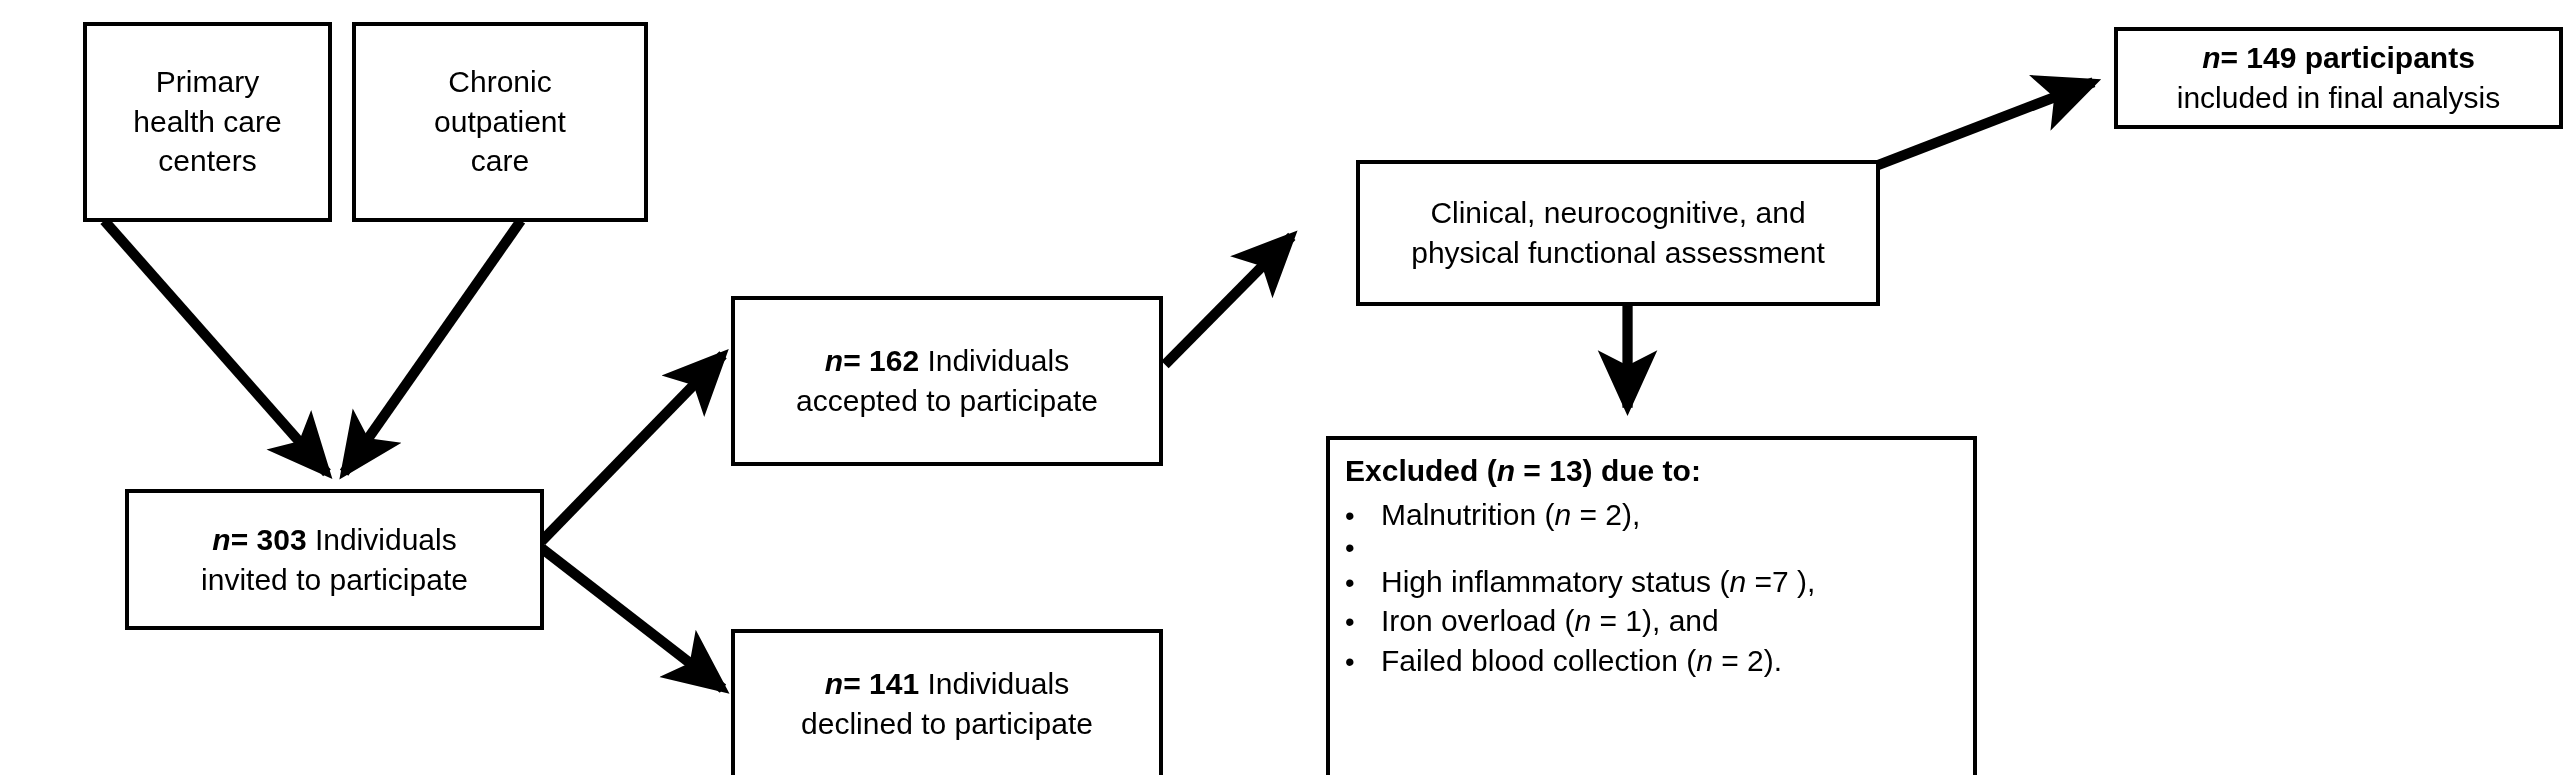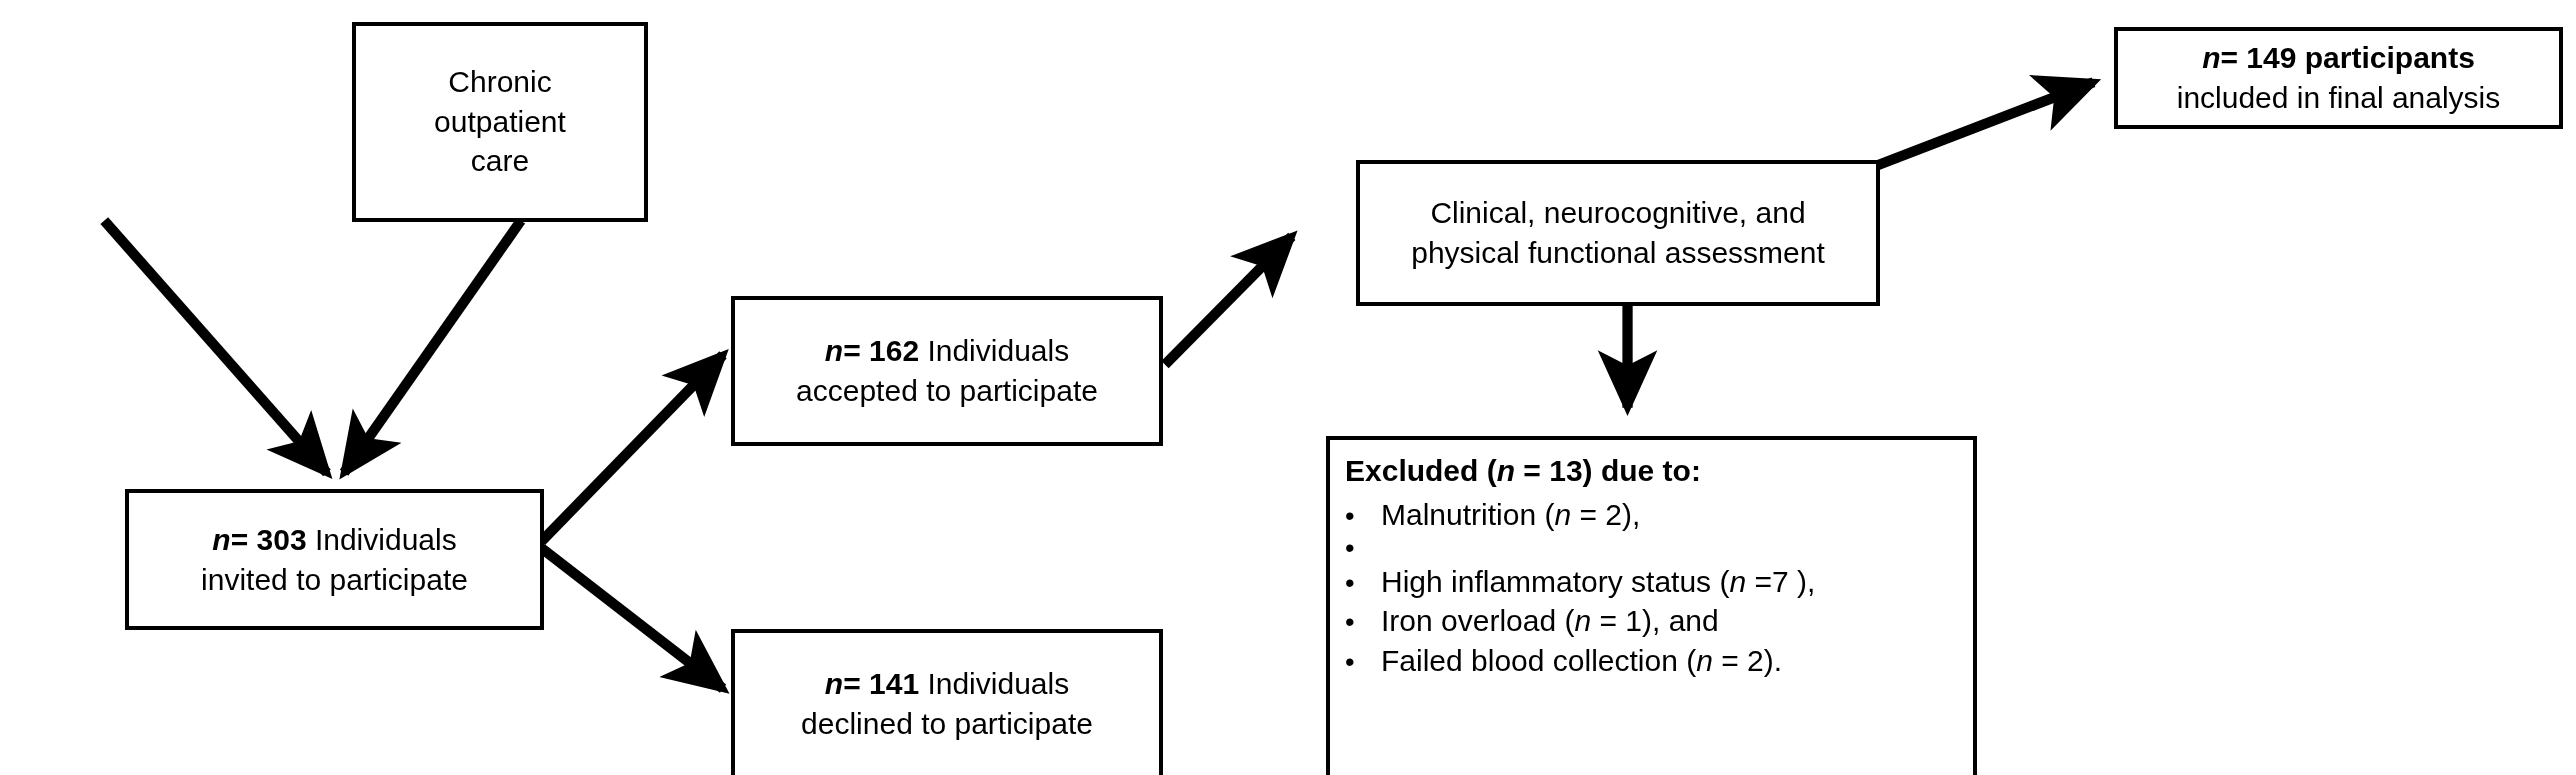--- a/index.html
+++ b/index.html
@@ -90,33 +90,38 @@
 
     <line x1="790" y1="800" x2="1055" y2="1005" stroke="#000000" stroke-width="15" marker-end="url(#arrowhead)"></line>
 
     <line x1="1700" y1="532" x2="1885" y2="345" stroke="#000000" stroke-width="15" marker-end="url(#arrowhead)"></line>
 
     <line x1="2665" y1="270" x2="3055" y2="120" stroke="#000000" stroke-width="15" marker-end="url(#arrowhead)"></line>
 
     <line x1="2375" y1="443" x2="2375" y2="595" stroke="#000000" stroke-width="15" marker-end="url(#arrowhead)"></line>
   </svg>
 
+  <div class="node" style="left: 83px; top: 21.6px; width: 249px; height: 200px;">
+    <span class="ln">Primary</span>
+    <span class="ln">health care</span>
+    <span class="ln">centers</span>
+  </div>
 
   <div class="node" style="left: 352px; top: 21.6px; width: 296px; height: 200px;">
     <span class="ln">Chronic</span>
     <span class="ln">outpatient</span>
     <span class="ln">care</span>
   </div>
 
   <div class="node" style="left: 125px; top: 489px; width: 419px; height: 141px; text-align: center;">
     <span class="ln"><span class="bi">n</span><span class="bold">= 303</span><span> Individuals</span></span>
     <span class="ln">invited to participate</span>
   </div>
 
-  <div class="node" style="left: 731px; top: 296px; width: 432px; height: 150px;">
+  <div class="node" style="left: 731px; top: 296px; width: 432px; height: 170px;">
     <span class="ln"><span class="bi">n</span><span class="bold">= 162</span><span> Individuals</span></span>
     <span class="ln">accepted to participate</span>
   </div>
 
   <div class="node" style="left: 731px; top: 629px; width: 432px; height: 150px;">
     <span class="ln"><span class="bi">n</span><span class="bold">= 141</span><span> Individuals</span></span>
     <span class="ln">declined to participate</span>
   </div>
 
   <div class="node" style="left: 1356px; top: 160px; width: 524px; height: 146px;">

